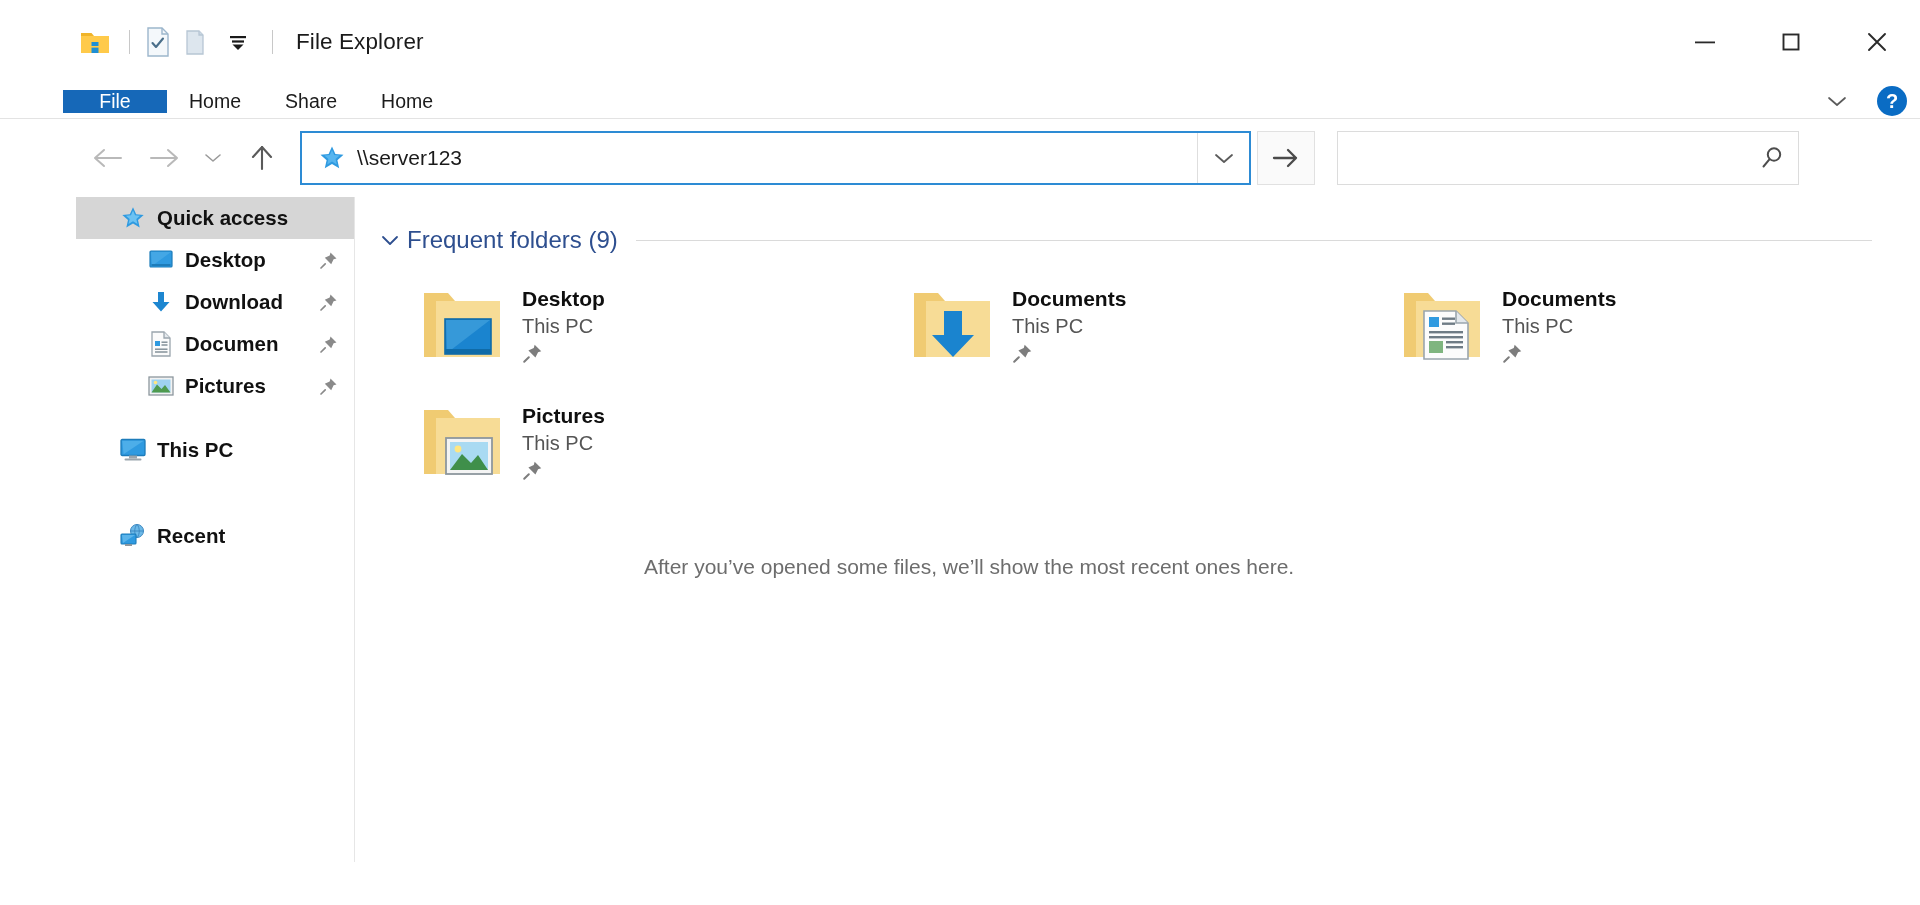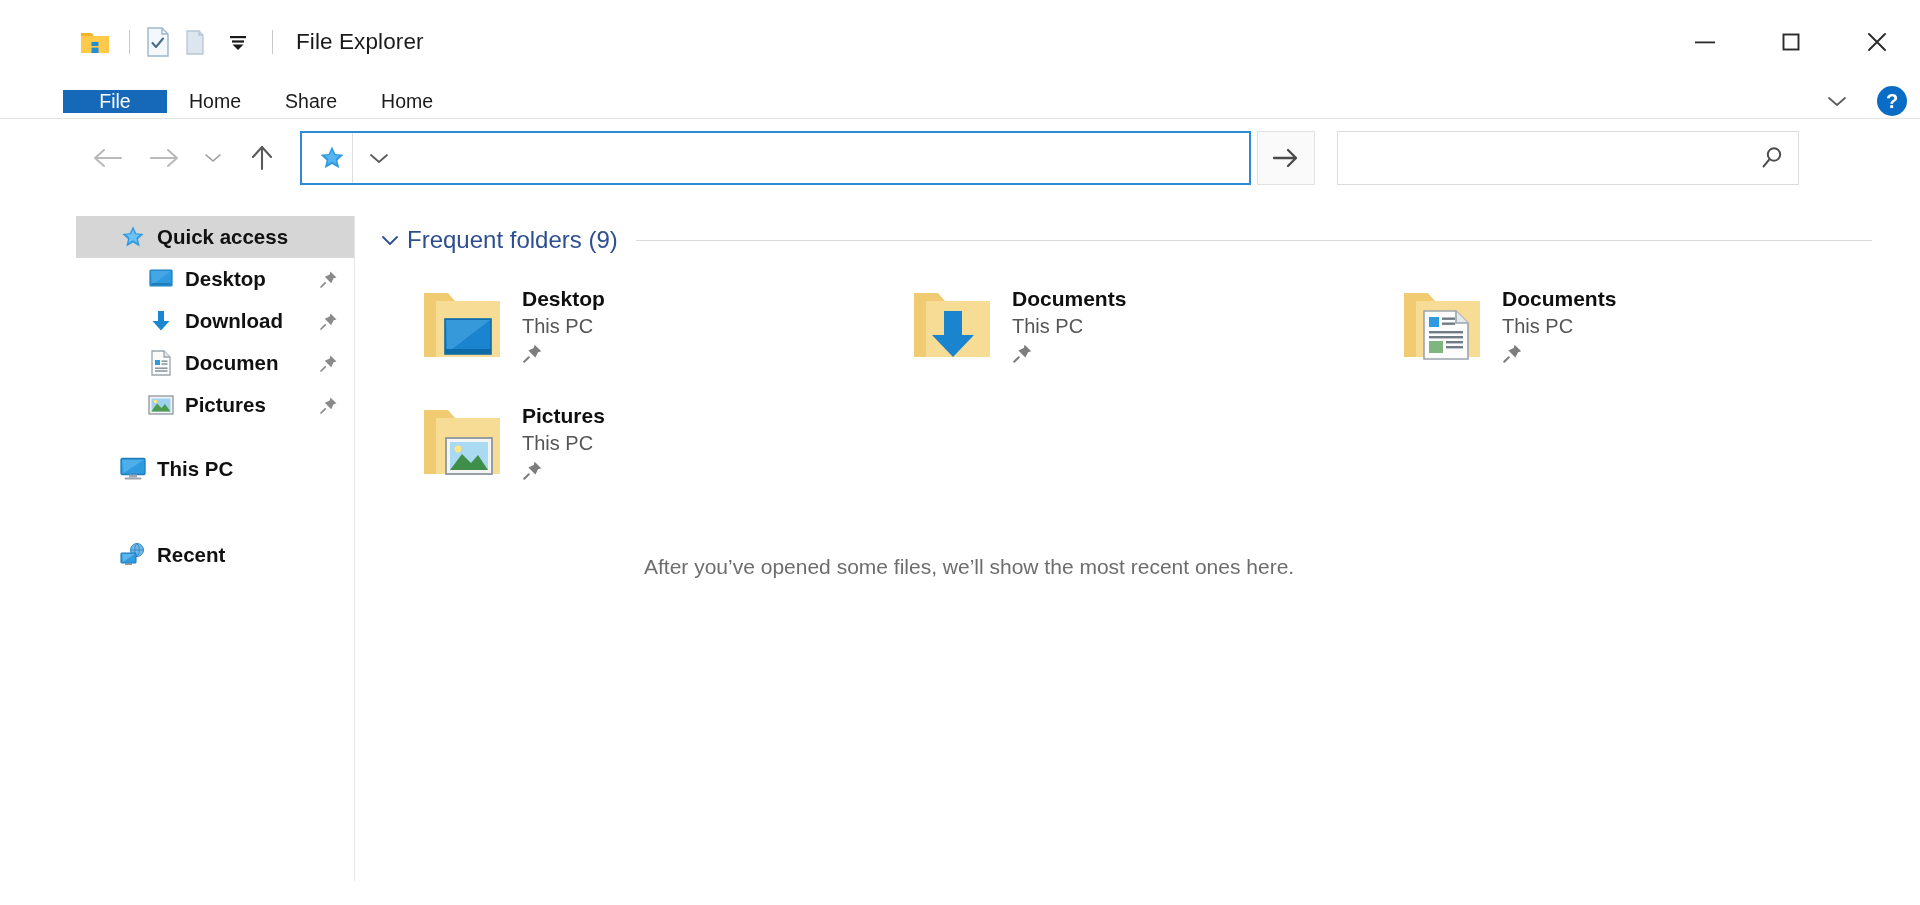--- a/index.html
+++ b/index.html
@@ -198,21 +198,20 @@
   }
 
   
   .sidebar {
     position: absolute;
     left: 76px; top: 0;
     width: 279px; height: 665px;
     background: #ffffff;
     border-right: 1px solid #e6e6e6;
     padding-top: 0;
-    margin-top: 19px;
   }
   .nav-item {
     display: flex;
     align-items: center;
     height: 42px;
     padding-left: 52px;
     cursor: default;
     position: relative;
   }
   .nav-item.selected { background: #d6d6d6; }
@@ -434,20 +433,21 @@
       </svg>
     </div>
 
     <div class="addressbar">
       <div class="addr-icon">
         <svg width="28" height="28" viewBox="0 0 28 28">
           <path d="M14 2.5 L17.4 10 L25.5 10.8 L19.4 16.2 L21.2 24.2 L14 20 L6.8 24.2 L8.6 16.2 L2.5 10.8 L10.6 10 Z" fill="#2f9ae0"></path>
           <path d="M14 6 L16.2 11 L21.6 11.6 L17.6 15.1 L18.8 20.4 L14 17.6 L9.2 20.4 L10.4 15.1 L6.4 11.6 L11.8 11 Z" fill="#56b5ef"></path>
         </svg>
       </div>
+      <div class="addr-text">\\server123</div>
       <div class="addr-dropdown">
         <svg width="22" height="14" viewBox="0 0 22 14">
           <path d="M3 4 L11 11 L19 4" fill="none" stroke="#5b5b5b" stroke-width="1.8" stroke-linecap="round" stroke-linejoin="round"></path>
         </svg>
       </div>
     </div>
 
     <div class="go-btn">
       <svg width="32" height="24" viewBox="0 0 32 24">
         <path d="M4 12 L26 12 M18 4 L26 12 L18 20" fill="none" stroke="#4a4a4a" stroke-width="2.3" stroke-linecap="round" stroke-linejoin="round"></path>

